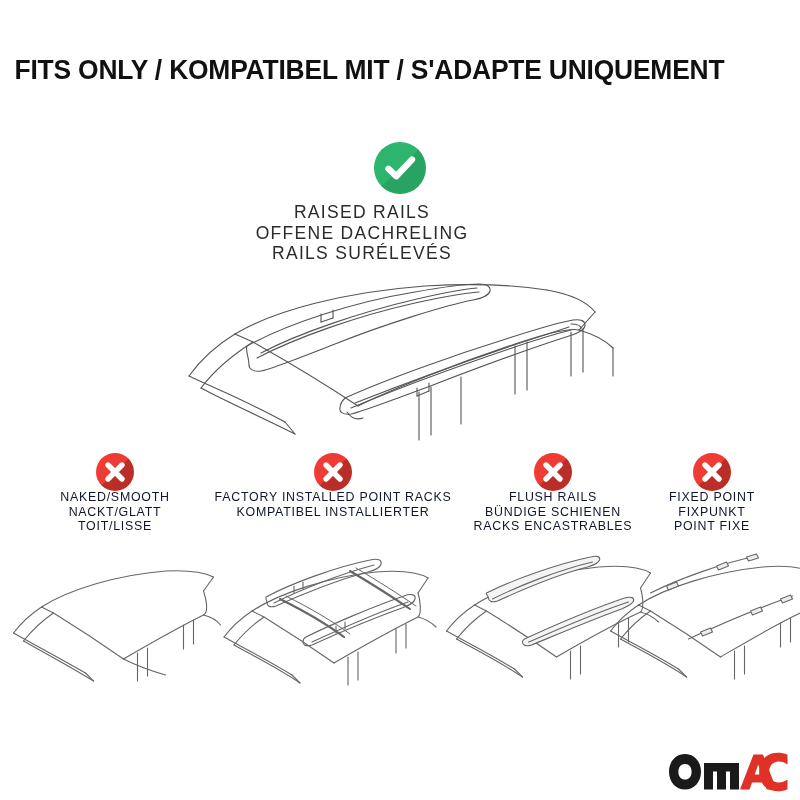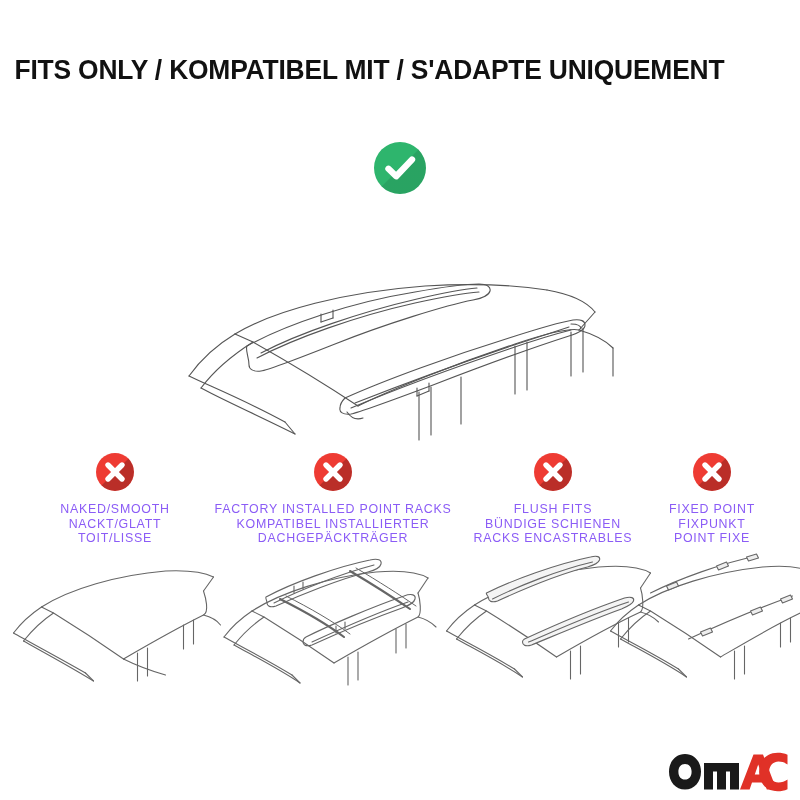--- a/index.html
+++ b/index.html
@@ -72,23 +72,23 @@
     left:175px;top:272px;
     width:450px;height:180px;
   }
 
   
   .col{position:absolute;top:453px;}
   .col .labels{
     position:absolute;
     left:50%;
     transform:translateX(-50%);
-    top:49px;
+    top:37px;
     text-align:center;
-    color:#8b5cf6;
+    color:#0f172a;
     font-size:12.4px;
     line-height:14.6px;
     letter-spacing:0.75px;
     white-space:nowrap;
   }
   .col .art{
     position:absolute;
     left:50%;
     transform:translateX(-50%);
   }
@@ -122,20 +122,25 @@
 
   <div class="title">FITS ONLY / KOMPATIBEL MIT / S'ADAPTE UNIQUEMENT</div>
 
   <div class="badge badge-ok">
     <div class="shadow"></div>
     <svg viewBox="0 0 52 52">
       <path d="M14.5 26.8 L22.2 34.2 L38 17.6" fill="none" stroke="#ffffff" stroke-width="6.4" stroke-linecap="round" stroke-linejoin="round"></path>
     </svg>
   </div>
 
+  <div class="center-labels">
+    <div>RAISED RAILS</div>
+    <div>OFFENE DACHRELING</div>
+    <div>RAILS SURÉLEVÉS</div>
+  </div>
 
   <svg class="hero-art" viewBox="0 0 450 180">
     <g fill="none" stroke="#555" stroke-width="1.1" stroke-linecap="round" stroke-linejoin="round">
 
       <path d="M60 62 C100 38 170 20 250 14 C300 11 340 13 372 18"></path>
       <path d="M372 18 C395 22 412 30 420 40"></path>
       <path d="M420 40 L404 58"></path>
       <path d="M60 62 L78 70 C110 88 150 112 183 134"></path>
       <path d="M183 134 C215 118 280 92 340 72 C370 62 395 56 404 58"></path>
 
@@ -216,21 +221,20 @@
       <svg viewBox="0 0 38 38">
         <g stroke="#ffffff" stroke-width="5.4" stroke-linecap="round">
           <line x1="12" y1="12" x2="26" y2="26"></line>
           <line x1="26" y1="12" x2="12" y2="26"></line>
         </g>
       </svg>
     </div>
     <div class="labels">
       <div>FACTORY INSTALLED POINT RACKS</div>
       <div>KOMPATIBEL INSTALLIERTER</div>
-      <div>DACHGEPÄCKTRÄGER</div>
     </div>
     <svg class="art" viewBox="0 0 230 140">
       <g fill="none" stroke="#666" stroke-width="1.1" stroke-linecap="round" stroke-linejoin="round">
         <path d="M34 58 C62 40 110 24 158 19 C182 17 200 19 210 25"></path>
         <path d="M210 25 L200 40"></path>
         <path d="M34 58 L46 64 C72 80 96 96 116 110"></path>
         <path d="M116 110 C140 96 172 78 200 64 C204 61 202 46 200 40"></path>
         <path d="M34 58 C22 66 12 76 6 84"></path>
         <path d="M46 64 C34 72 24 82 16 92"></path>
         <path d="M6 84 C20 92 48 106 74 122"></path>
@@ -262,21 +266,21 @@
     <div class="badge badge-no">
       <div class="shadow"></div>
       <svg viewBox="0 0 38 38">
         <g stroke="#ffffff" stroke-width="5.4" stroke-linecap="round">
           <line x1="12" y1="12" x2="26" y2="26"></line>
           <line x1="26" y1="12" x2="12" y2="26"></line>
         </g>
       </svg>
     </div>
     <div class="labels">
-      <div>FLUSH FITS</div>
+      <div>FLUSH RAILS</div>
       <div>BÜNDIGE SCHIENEN</div>
       <div>RACKS ENCASTRABLES</div>
     </div>
     <svg class="art" viewBox="0 0 225 135">
       <g fill="none" stroke="#666" stroke-width="1.1" stroke-linecap="round" stroke-linejoin="round">
         <path d="M34 52 C62 34 110 19 158 14 C182 12 200 14 210 20"></path>
         <path d="M210 20 L200 35"></path>
         <path d="M34 52 L46 58 C72 74 96 90 116 104"></path>
         <path d="M116 104 C140 90 172 72 200 59 C204 56 202 41 200 35"></path>
         <path d="M34 52 C22 60 12 70 6 78"></path>

